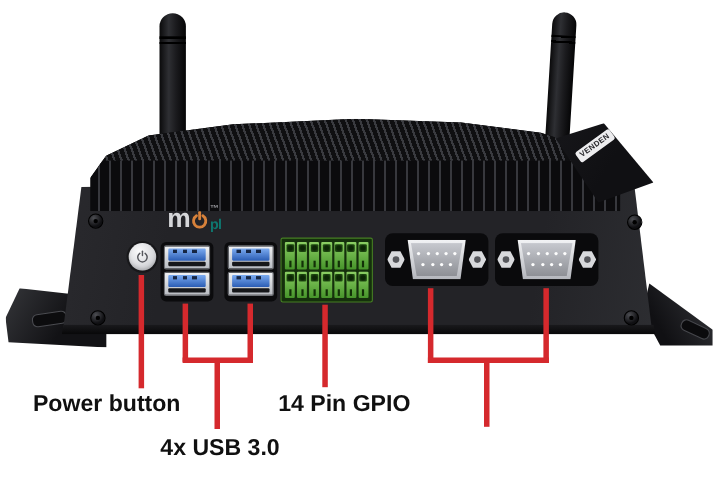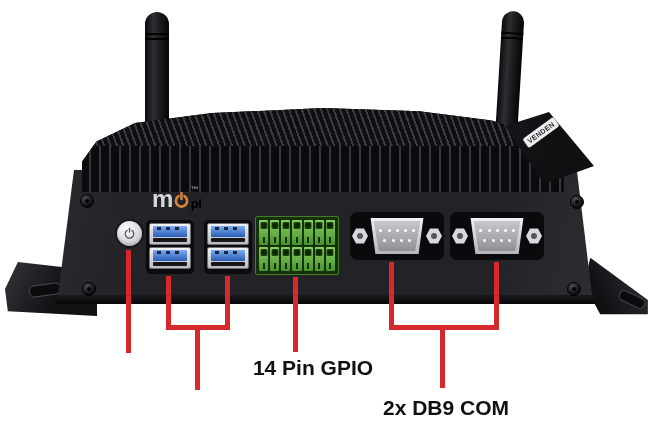--- a/index.html
+++ b/index.html
@@ -51,21 +51,21 @@
     display:flex;align-items:center;justify-content:center;
     font-size:7px;font-weight:bold;color:#2a2a2e;letter-spacing:.4px;}
 
   
   .logo{position:absolute;left:152px;top:186px;z-index:4;display:flex;align-items:flex-start;
     font-weight:bold;color:#d6d7da;letter-spacing:-.5px;}
   .logo .word{font-size:24px;line-height:26px;}
   .logo .pwr{margin:6px 1px 0 1px;display:block;}
   .logo .tail{display:flex;flex-direction:column;align-items:flex-start;margin-left:1px;}
   .logo .tm{font-size:8px;color:#9a9b9f;line-height:8px;}
-  .logo .tld{font-size:13px;color:#000000;line-height:13px;margin-top:3px;}
+  .logo .tld{font-size:13px;color:#0f766e;line-height:13px;margin-top:3px;}
 
   
   .power-btn{position:absolute;left:117px;top:221px;width:25px;height:25px;border-radius:50%;z-index:4;
     background:radial-gradient(circle at 38% 30%,#fbfbfc,#d4d5d9 65%,#b4b5ba);
     box-shadow:0 0 0 2px rgba(0,0,0,.35), inset 0 -2px 3px rgba(0,0,0,.15);
     display:flex;align-items:center;justify-content:center;}
 
   
   .usb-stack{position:absolute;top:220px;width:48px;height:54px;z-index:4;background:#0b0b0d;
     border-radius:5px;padding:3px;box-sizing:border-box;}
@@ -243,16 +243,17 @@
   <div class="red" style="left:293px;top:277px;width:5px;height:75px"></div>
   <div class="red" style="left:166px;top:276px;width:5px;height:53px"></div>
   <div class="red" style="left:225px;top:276px;width:5px;height:53px"></div>
   <div class="red" style="left:166px;top:325px;width:64px;height:5px"></div>
   <div class="red" style="left:195px;top:330px;width:5px;height:60px"></div>
   <div class="red" style="left:389px;top:262px;width:5px;height:68px"></div>
   <div class="red" style="left:494px;top:262px;width:5px;height:68px"></div>
   <div class="red" style="left:389px;top:325px;width:110px;height:5px"></div>
   <div class="red" style="left:440px;top:330px;width:5px;height:58px"></div>
 
+  <div class="callout" style="left:12px;top:356px">Power button</div>
   <div class="callout" style="left:228px;top:356px">14 Pin GPIO</div>
-  <div class="callout" style="left:361px;top:396px">2x DB9 COM</div>
+  <div class="callout" style="left:115px;top:396px">4x USB 3.0</div>
 
 </div>
 
 </body></html>

